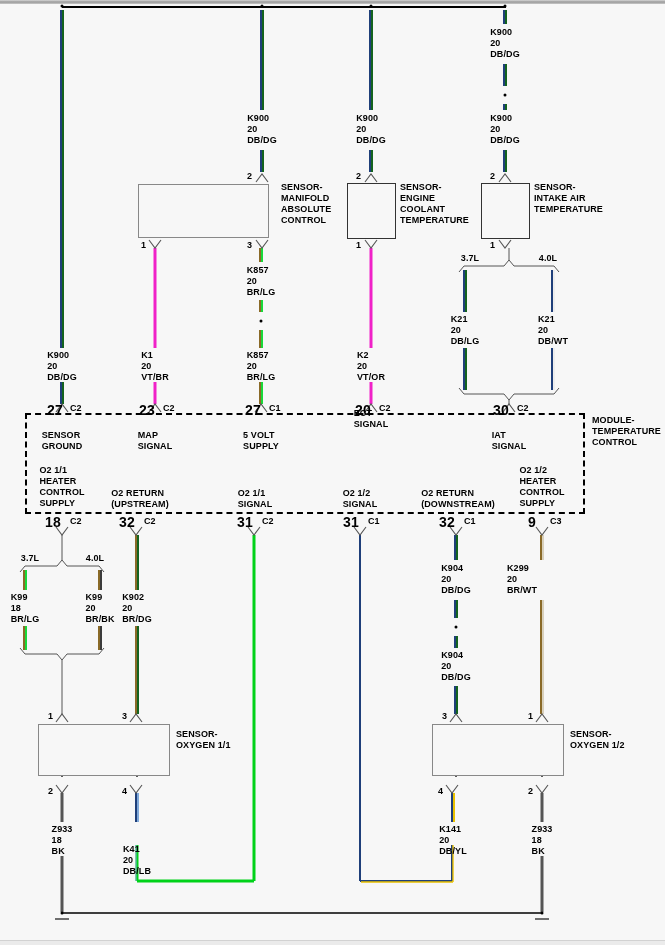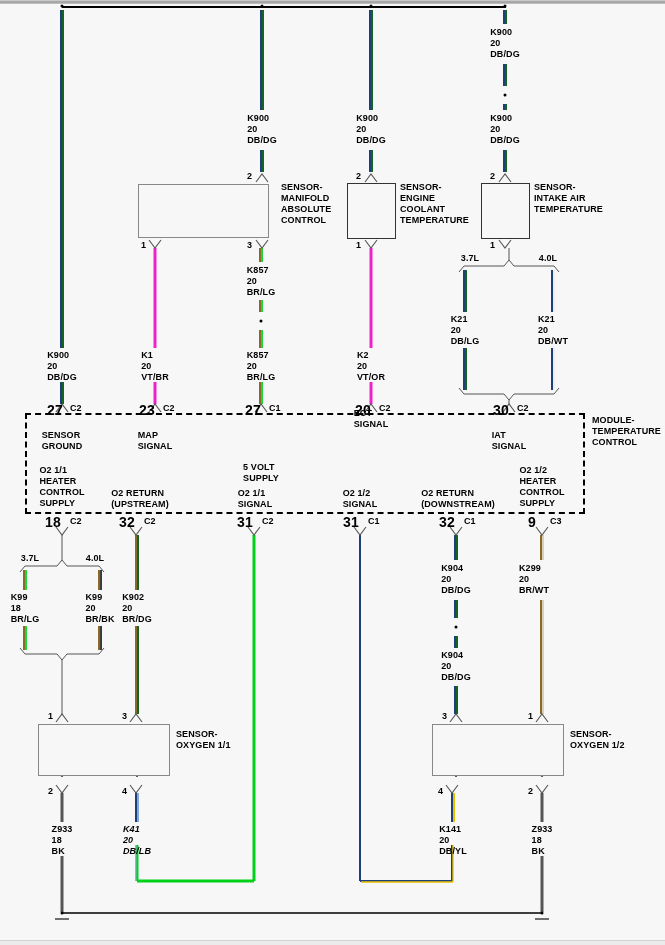--- a/index.html
+++ b/index.html
@@ -442,31 +442,31 @@
   <div class="lbl c" style="left:456px;top:563px;">
     <div>K904</div>
     <div>20</div>
     <div>DB/DG</div>
   </div>
   <div class="lbl c" style="left:456px;top:650px;">
     <div>K904</div>
     <div>20</div>
     <div>DB/DG</div>
   </div>
-  <div class="lbl c" style="left:534px;top:563px;">
+  <div class="lbl c" style="left:522px;top:563px;">
     <div>K299</div>
     <div>20</div>
     <div>BR/WT</div>
   </div>
   <div class="lbl c" style="left:62px;top:824px;">
     <div>Z933</div>
     <div>18</div>
     <div>BK</div>
   </div>
-  <div class="lbl c" style="left:137px;top:824px;font-style:italic;">
+  <div class="lbl c" style="left:137px;top:844px;">
     <div>K41</div>
     <div>20</div>
     <div>DB/LB</div>
   </div>
   <div class="lbl c" style="left:453px;top:824px;">
     <div>K141</div>
     <div>20</div>
     <div>DB/YL</div>
   </div>
   <div class="lbl c" style="left:542px;top:824px;">
@@ -492,21 +492,21 @@
   <div class="lbl" style="left:517px;top:403px;">C2</div>
 
   <div class="lbl c" style="left:62px;top:430px;">
     <div>SENSOR</div>
     <div>GROUND</div>
   </div>
   <div class="lbl c" style="left:155px;top:430px;">
     <div>MAP</div>
     <div>SIGNAL</div>
   </div>
-  <div class="lbl c" style="left:261px;top:430px;margin-top:32px;">
+  <div class="lbl c" style="left:261px;top:430px;">
     <div>5 VOLT</div>
     <div>SUPPLY</div>
   </div>
   <div class="lbl c" style="left:371px;top:408px;">
     <div>ECT</div>
     <div>SIGNAL</div>
   </div>
   <div class="lbl c" style="left:509px;top:430px;">
     <div>IAT</div>
     <div>SIGNAL</div>

